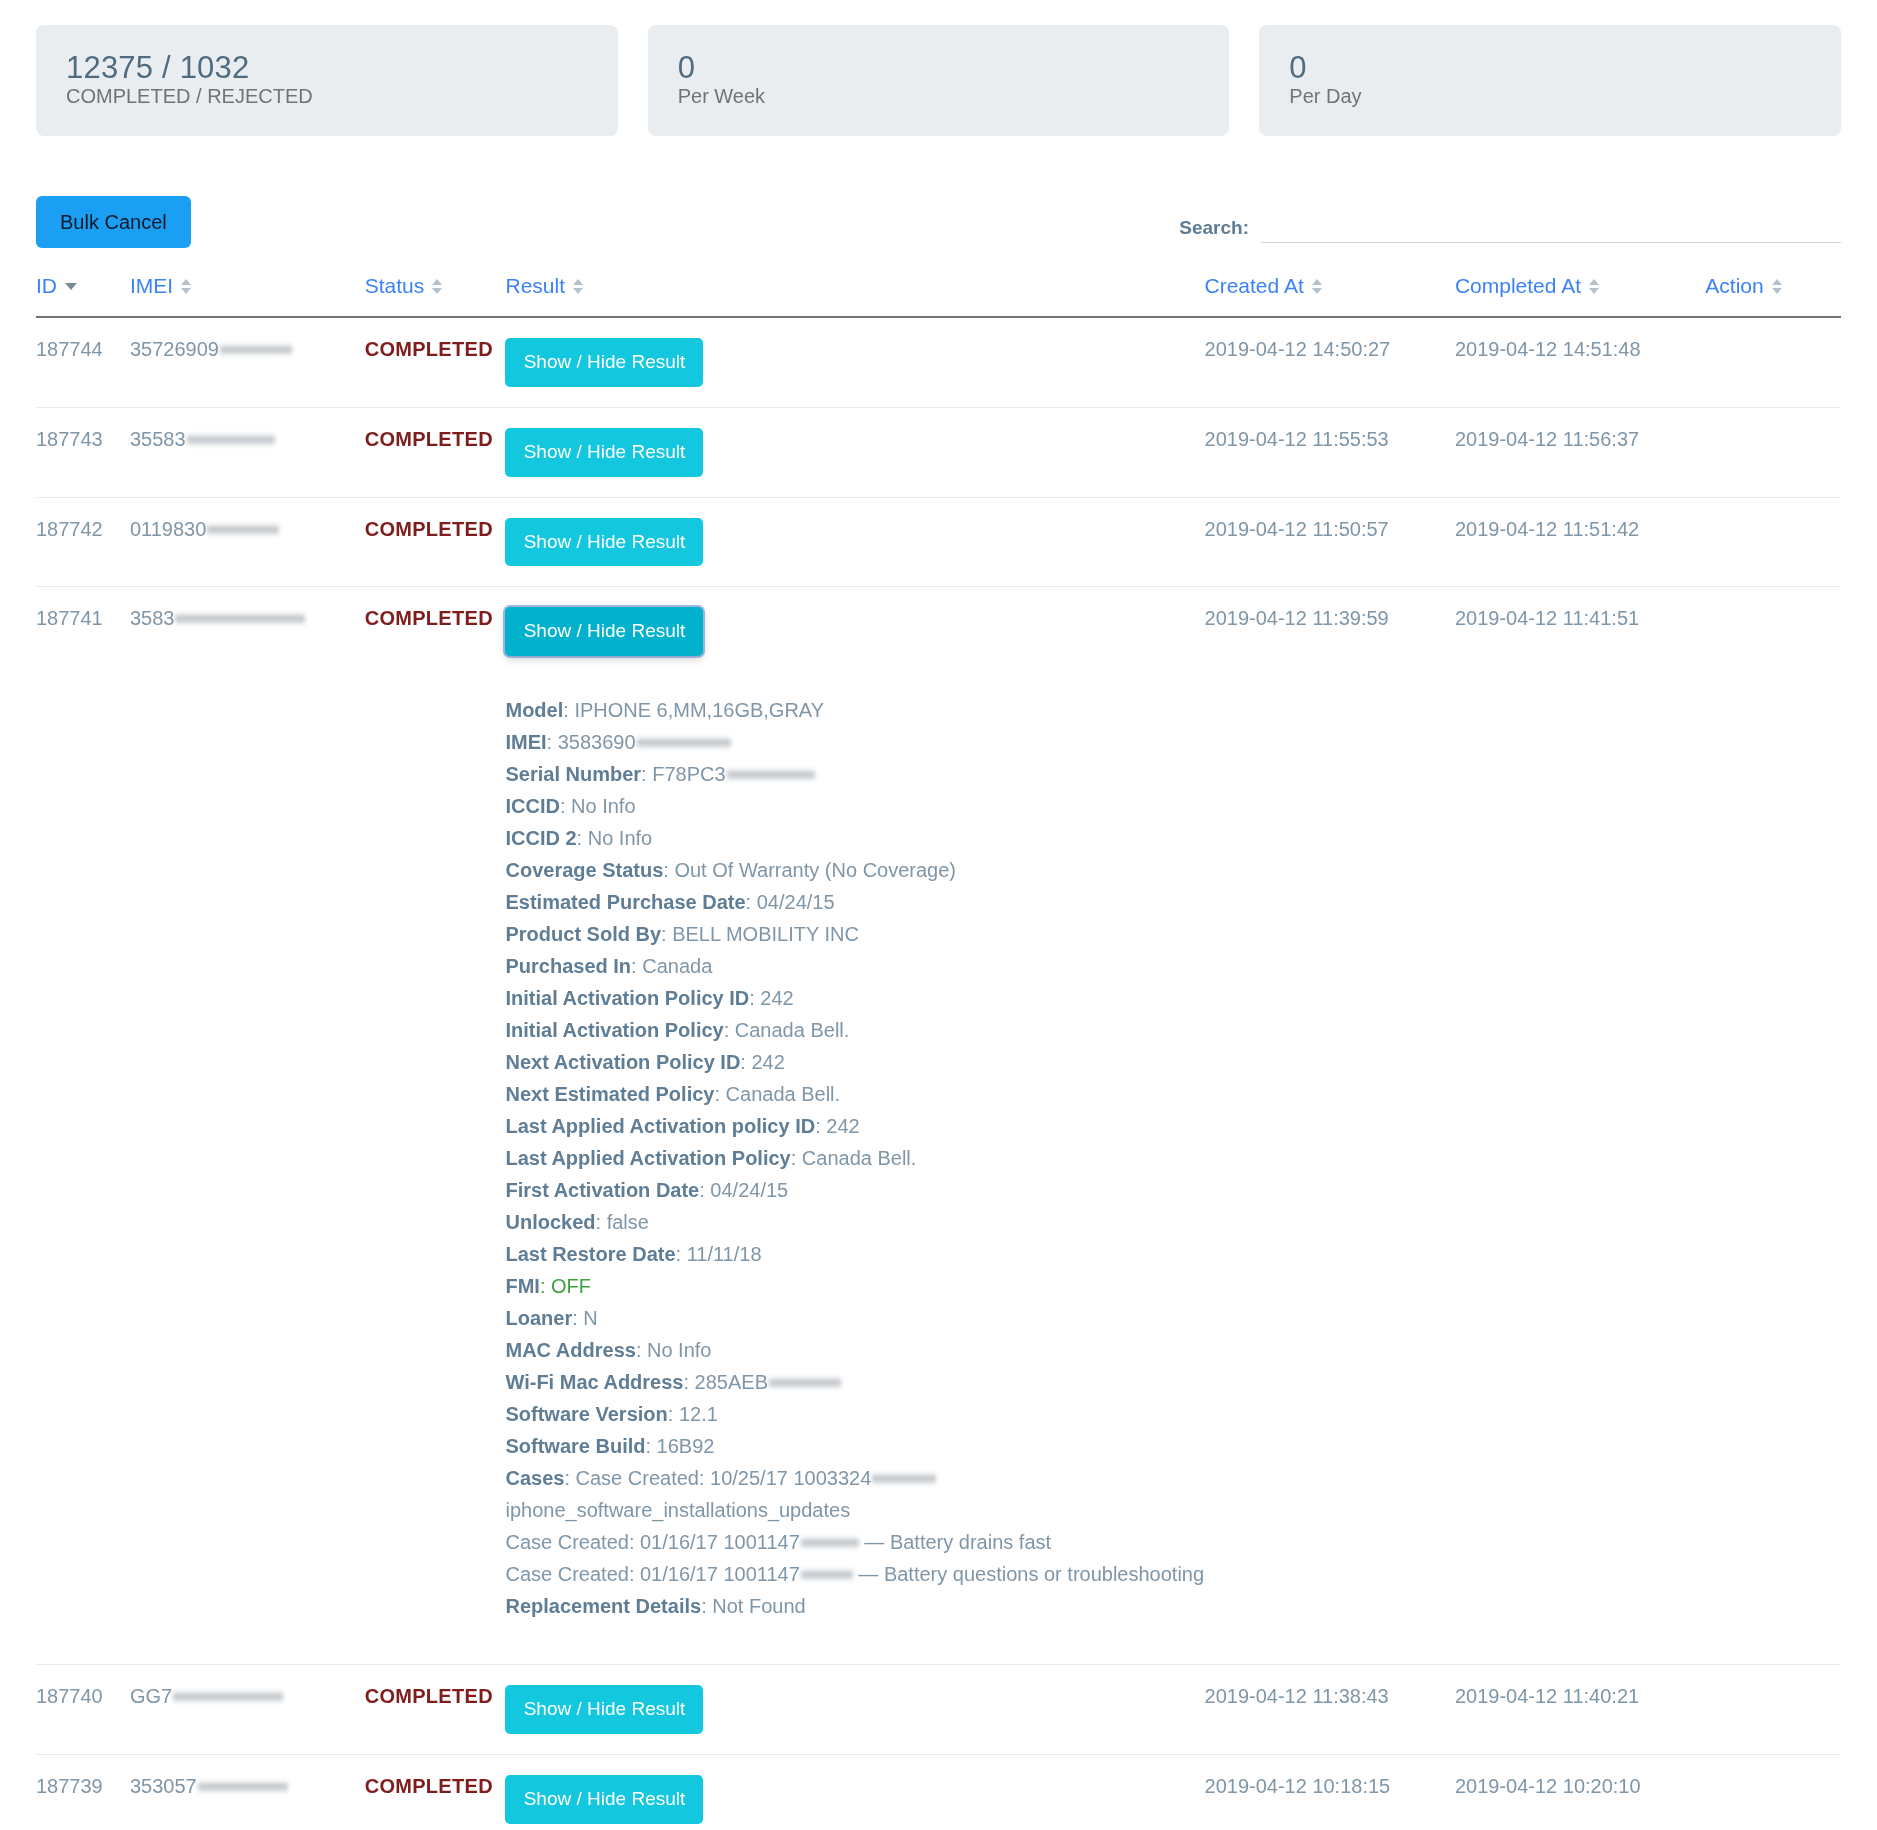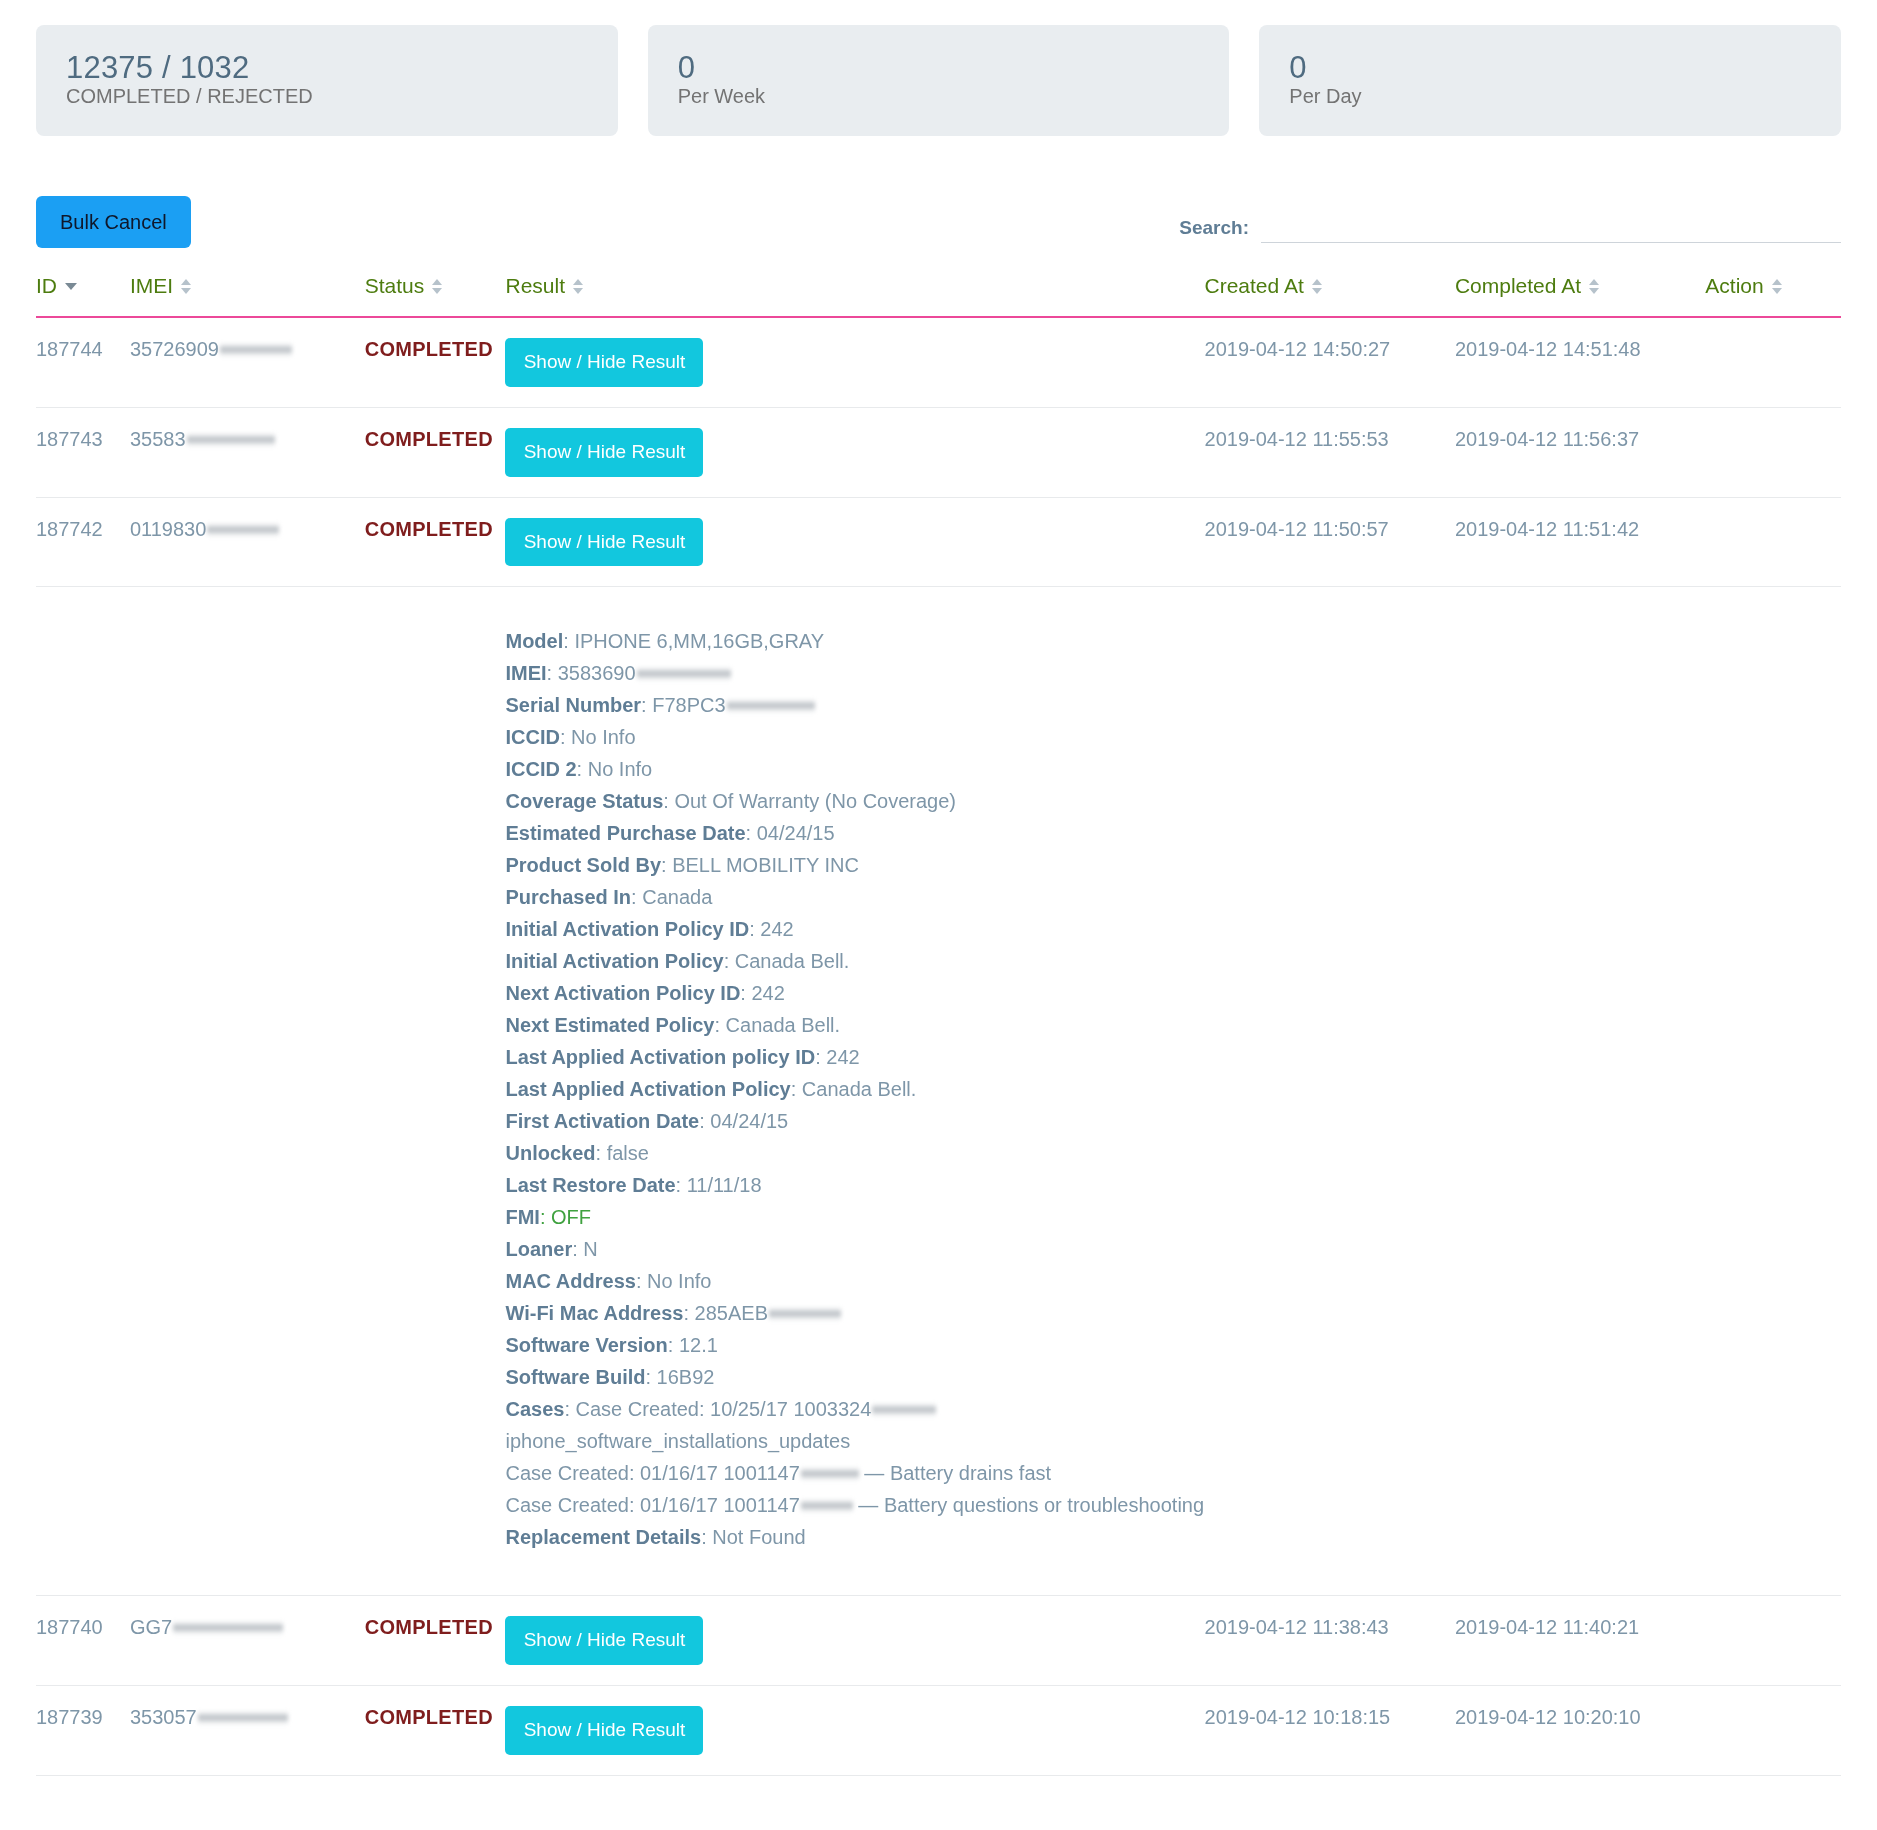--- a/index.html
+++ b/index.html
@@ -83,23 +83,23 @@
   .table-wrap { padding: 0 36px; margin-top: 26px; }
   table.data-table {
     width: 100%;
     border-collapse: collapse;
     table-layout: fixed;
   }
   table.data-table thead th {
     text-align: left;
     font-size: 21px;
     font-weight: 400;
-    color: #4d7c0f;
+    color: #3b82f6;
     padding: 0 0 18px 0;
-    border-bottom: 2px solid #ec4899;
+    border-bottom: 2px solid #737373;
     white-space: nowrap;
     cursor: pointer;
     vertical-align: bottom;
   }
   th .th-inner { display: inline-flex; align-items: center; gap: 8px; }
 
   .sort-both, .sort-desc {
     display: inline-block;
     position: relative;
     width: 11px;
@@ -277,20 +277,29 @@
           <td>2019-04-12 11:56:37</td>
           <td></td>
         </tr>
         <tr class="main-row">
           <td>187742</td>
           <td>0119830<span class="redacted" style="width: 72px;"></span></td>
           <td><span class="status-completed">COMPLETED</span></td>
           <td><button class="show-hide-btn">Show / Hide Result</button></td>
           <td>2019-04-12 11:50:57</td>
           <td>2019-04-12 11:51:42</td>
+          <td></td>
+        </tr>
+        <tr class="main-row expanded">
+          <td>187741</td>
+          <td>3583<span class="redacted" style="width: 130px;"></span></td>
+          <td><span class="status-completed">COMPLETED</span></td>
+          <td><button class="show-hide-btn active">Show / Hide Result</button></td>
+          <td>2019-04-12 11:39:59</td>
+          <td>2019-04-12 11:41:51</td>
           <td></td>
         </tr>
         <tr class="detail-row">
           <td colspan="3"></td>
           <td colspan="4">
             <div class="detail-panel">
               <div class="detail-line"><span class="dkey">Model</span><span>: IPHONE 6,MM,16GB,GRAY</span></div>
               <div class="detail-line"><span class="dkey">IMEI</span><span>: 3583690</span><span class="redacted" style="width: 94px;"></span></div>
               <div class="detail-line"><span class="dkey">Serial Number</span><span>: F78PC3</span><span class="redacted" style="width: 88px;"></span></div>
               <div class="detail-line"><span class="dkey">ICCID</span><span>: No Info</span></div>

